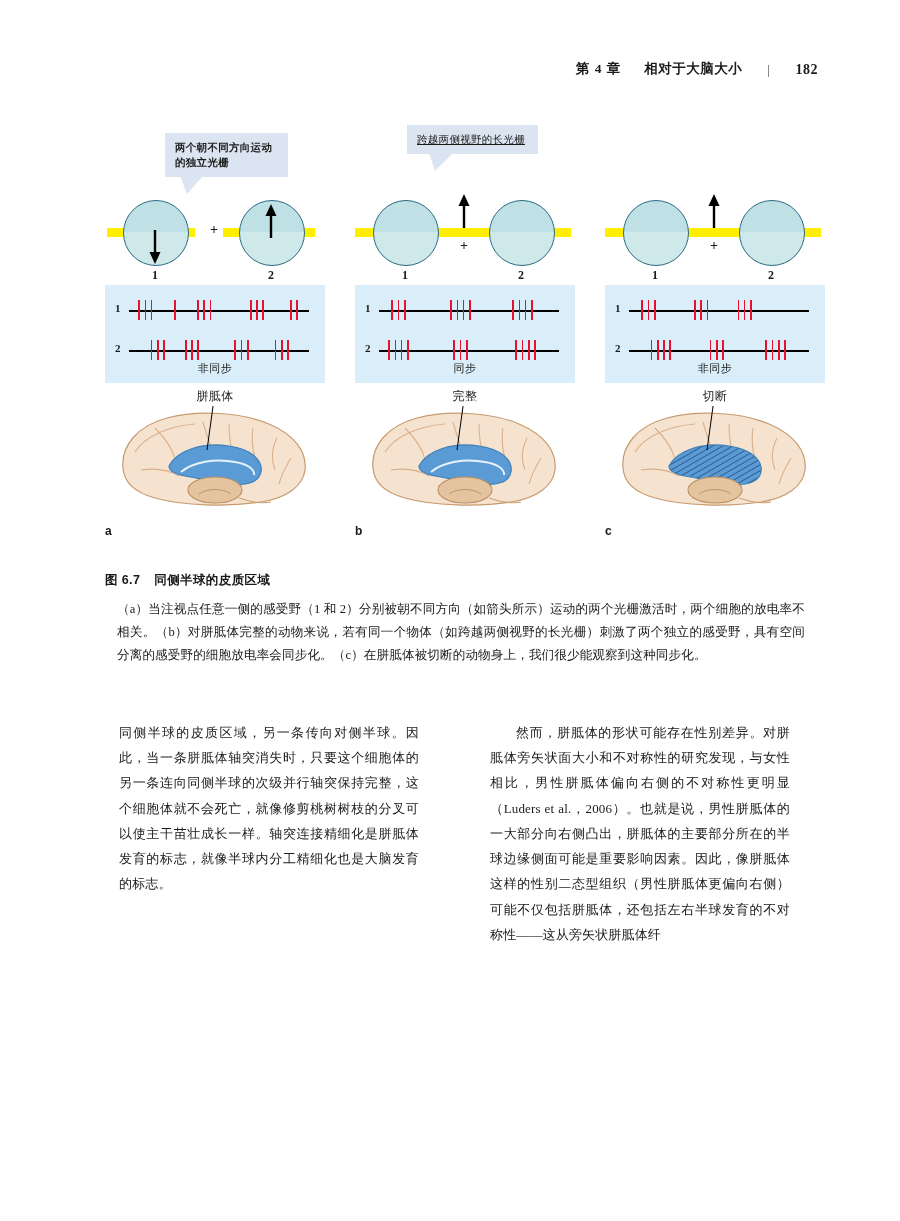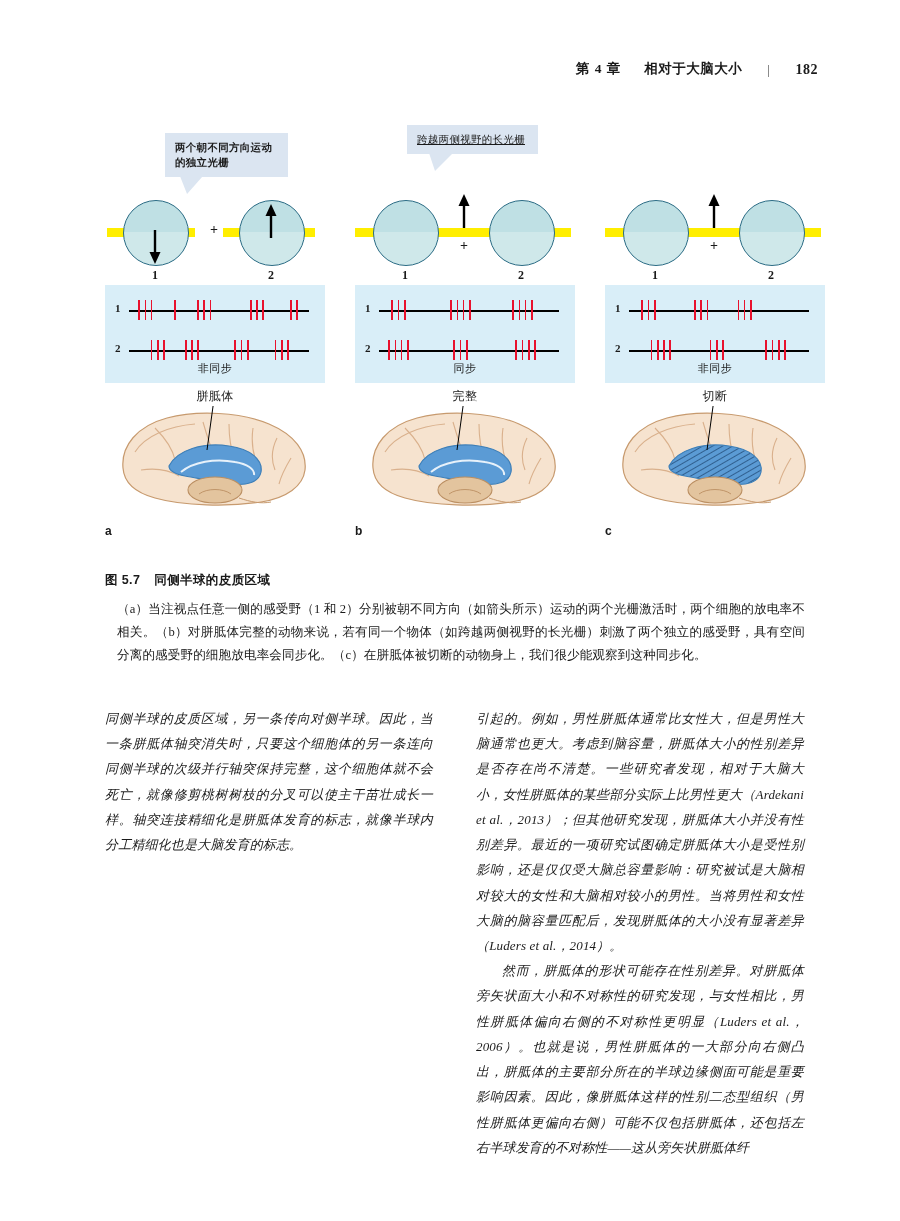--- a/index.html
+++ b/index.html
@@ -261,21 +261,21 @@
     gap: 43px;
   }
   .col {
     width: 328px;
     font-size: 13px;
     line-height: 1.94;
     text-align: justify;
     text-justify: inter-ideograph;
     letter-spacing: 0.15px;
   }
-  .col p { margin: 0; font-style: italic; }
+  .col p { margin: 14px; }
   .col p.indent { text-indent: 2em; }
 </style>
 </head>
 <body>
 
 <div class="running-head">
   <span class="chapter">第 4 章</span>
   <span class="chapter-title">相对于大脑大小</span>
   <span class="sep">|</span>
   <span class="pageno">182</span>
@@ -518,27 +518,26 @@
         <line x1="104" y1="-14" x2="96" y2="44" stroke="#000" stroke-width="1"></line>
       </svg>
     </div>
 
     <div class="panel-letter">c</div>
   </div>
 </div>
 
 <div class="caption">
   <div class="caption-title">
-    <span class="num">图 5.7</span>
+    <span class="num">图 6.7</span>
     <span>同侧半球的皮质区域</span>
   </div>
   <div class="caption-body">（a）当注视点任意一侧的感受野（1 和 2）分别被朝不同方向（如箭头所示）运动的两个光栅激活时，两个细胞的放电率不相关。（b）对胼胝体完整的动物来说，若有同一个物体（如跨越两侧视野的长光栅）刺激了两个独立的感受野，具有空间分离的感受野的细胞放电率会同步化。（c）在胼胝体被切断的动物身上，我们很少能观察到这种同步化。</div>
 </div>
 
 <div class="columns">
   <div class="col" id="col-left">
       <p>同侧半球的皮质区域，另一条传向对侧半球。因此，当一条胼胝体轴突消失时，只要这个细胞体的另一条连向同侧半球的次级并行轴突保持完整，这个细胞体就不会死亡，就像修剪桃树树枝的分叉可以使主干苗壮成长一样。轴突连接精细化是胼胝体发育的标志，就像半球内分工精细化也是大脑发育的标志。</p>
     </div>
   <div class="col" id="col-right">
-      <p>引起的。例如，男性胼胝体通常比女性大，但是男性大脑通常也更大。考虑到脑容量，胼胝体大小的性别差异是否存在尚不清楚。一些研究者发现，相对于大脑大小，女性胼胝体的某些部分实际上比男性更大（Ardekani et al.，2013）；但其他研究发现，胼胝体大小并没有性别差异。最近的一项研究试图确定胼胝体大小是受性别影响，还是仅仅受大脑总容量影响：研究被试是大脑相对较大的女性和大脑相对较小的男性。当将男性和女性大脑的脑容量匹配后，发现胼胝体的大小没有显著差异（Luders et al.，2014）。</p>
       <p class="indent">然而，胼胝体的形状可能存在性别差异。对胼胝体旁矢状面大小和不对称性的研究发现，与女性相比，男性胼胝体偏向右侧的不对称性更明显（Luders et al.，2006）。也就是说，男性胼胝体的一大部分向右侧凸出，胼胝体的主要部分所在的半球边缘侧面可能是重要影响因素。因此，像胼胝体这样的性别二态型组织（男性胼胝体更偏向右侧）可能不仅包括胼胝体，还包括左右半球发育的不对称性——这从旁矢状胼胝体纤</p>
     </div>
 </div>
 
 </body></html>

